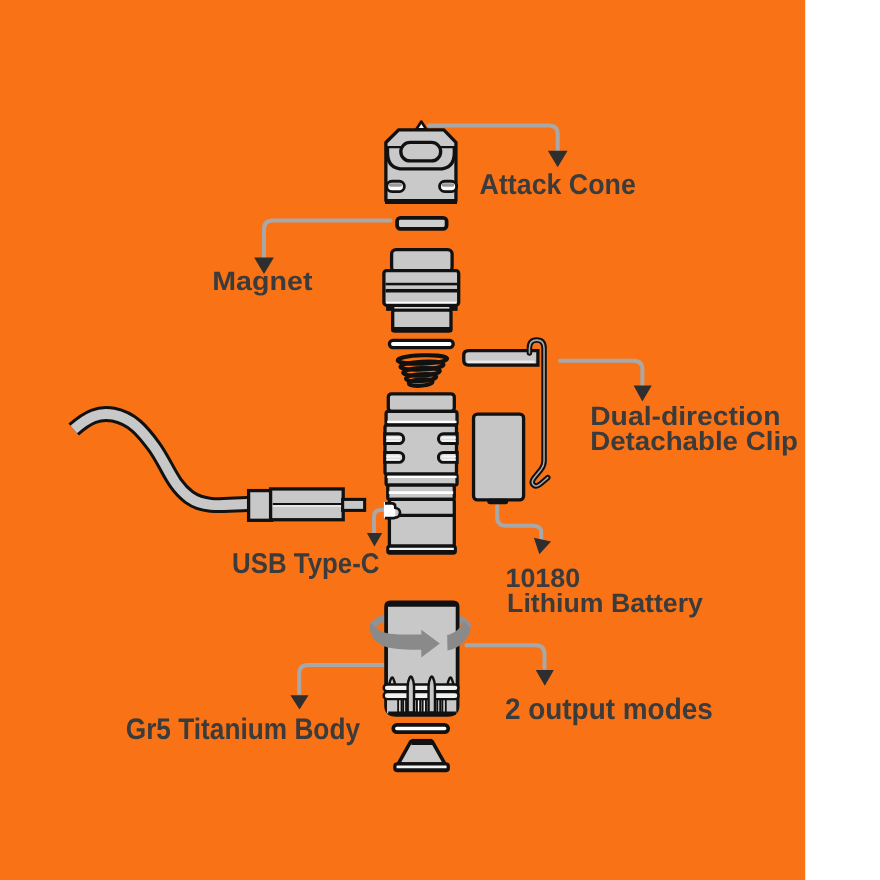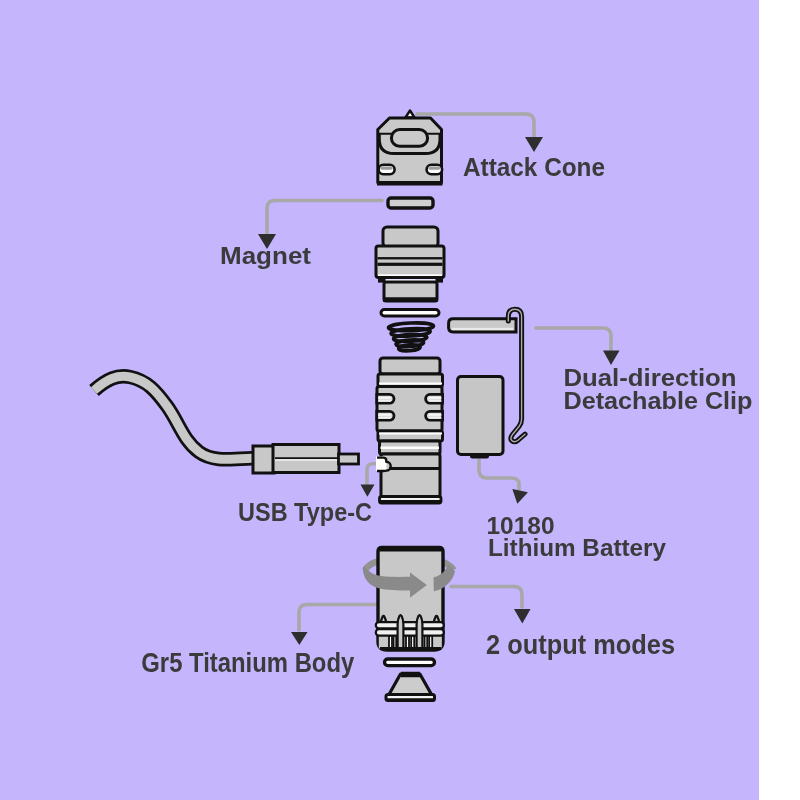--- a/index.html
+++ b/index.html
@@ -1,16 +1,16 @@
 <!DOCTYPE html>
 <html><head>
 <meta charset="utf-8">
 <style>
   html,body{margin:0;padding:0;background:#fff;}
-  #stage{position:relative;width:732px;height:800px;background:#c4b5fd;overflow:hidden;padding-left:27px;}
+  #stage{position:relative;width:732px;height:800px;background:#f97316;overflow:hidden;}
   svg{display:block;}
   text{font-family:"Liberation Sans", sans-serif;font-weight:bold;fill:#3b3b3b;}
 </style>
 </head>
 <body>
 <div id="stage">
 <svg width="800" height="800" viewBox="0 0 800 800">
 
   <g fill="none" stroke="#a8a8a8" stroke-width="3.6" stroke-linecap="round">
 

